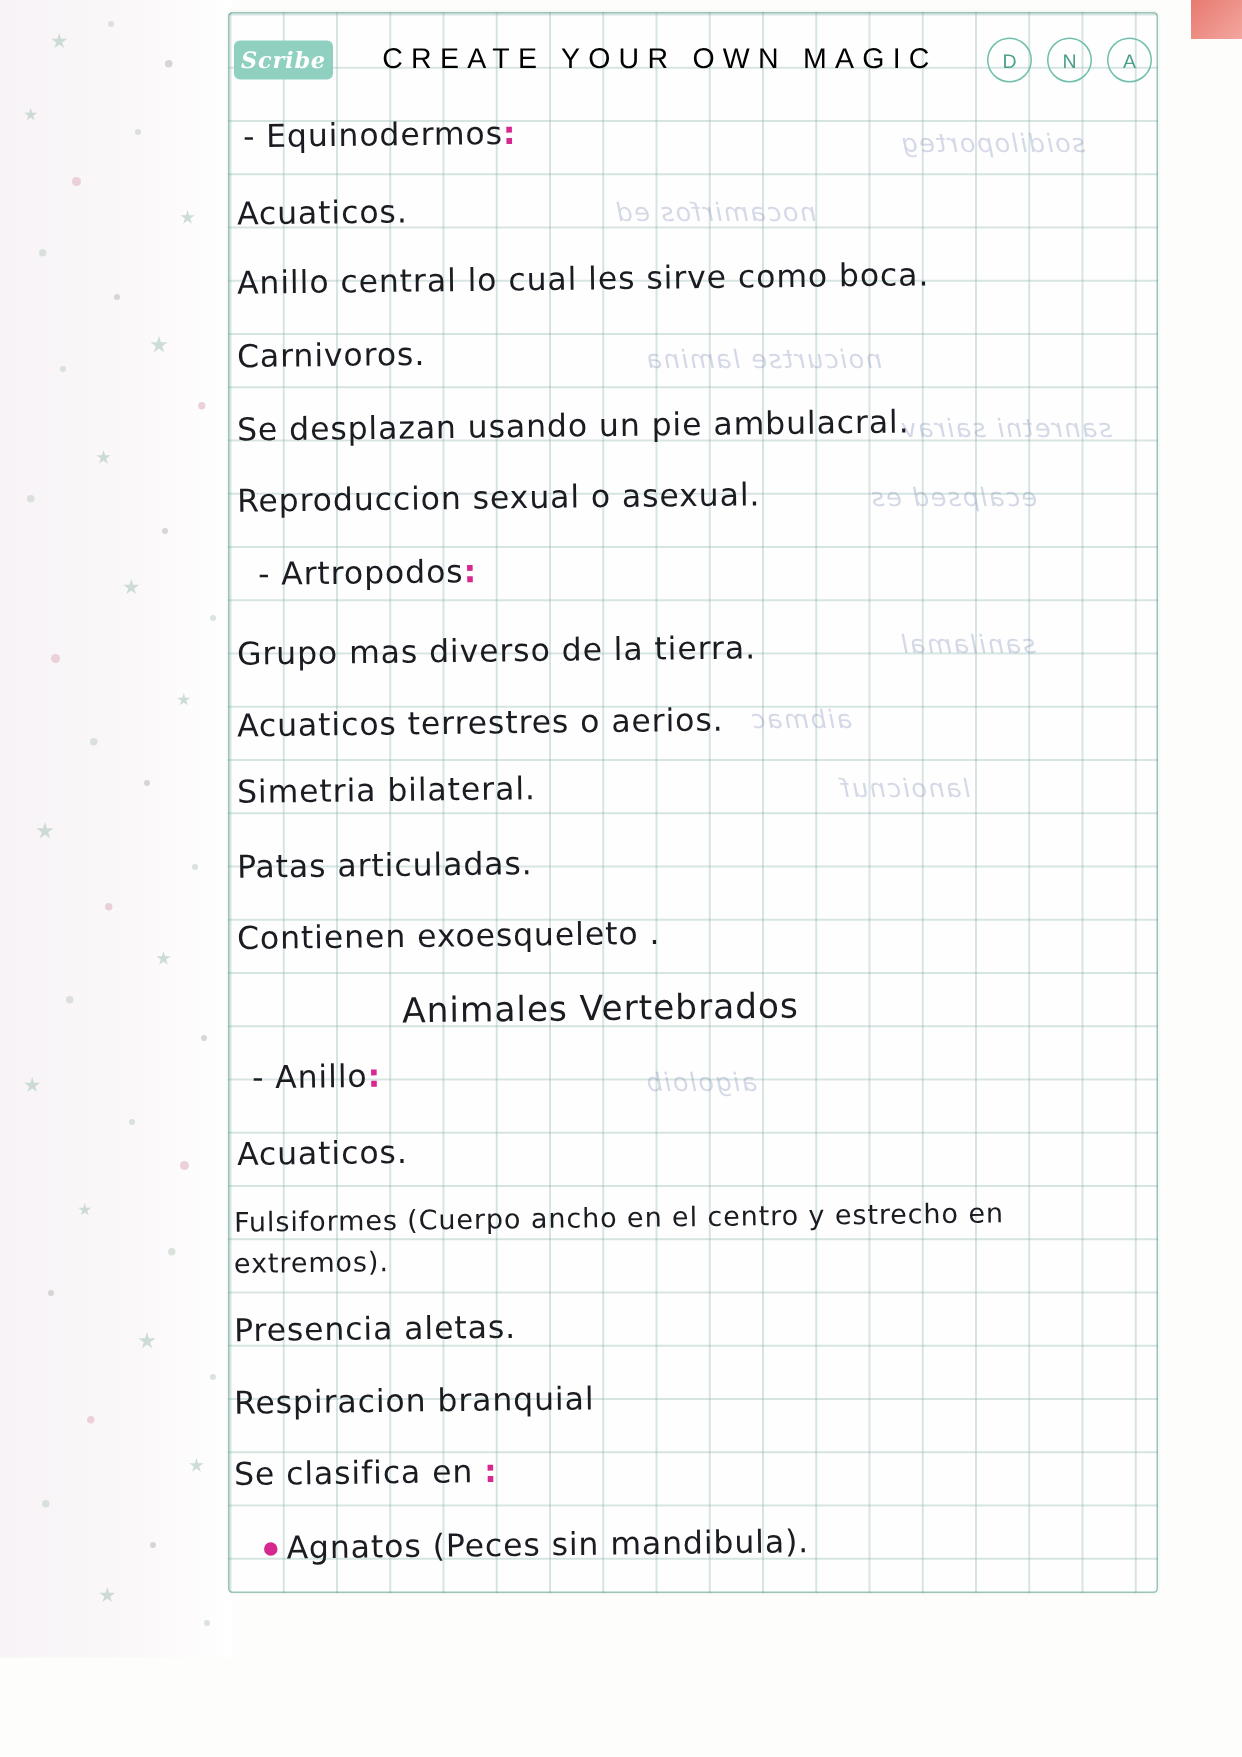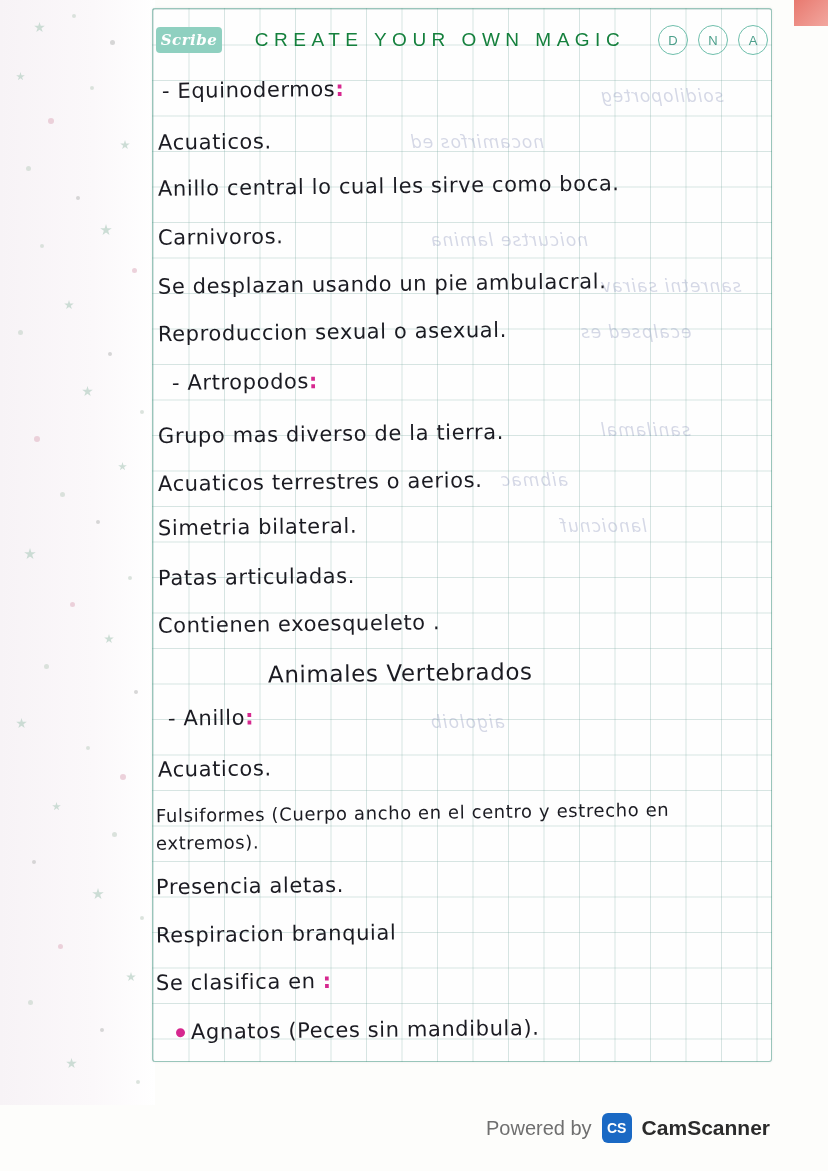--- a/index.html
+++ b/index.html
@@ -96,21 +96,21 @@
     font-weight: bold;
     display: flex;
     align-items: center;
     justify-content: center;
     letter-spacing: .5px;
     margin-left: 4px;
   }
   .header-title {
     flex: 1;
     text-align: center;
-    color: #15803d;
+    color: #000000;
     font-family: "Liberation Sans", sans-serif;
     font-size: 19px;
     letter-spacing: 5.5px;
     white-space: nowrap;
   }
   .hdr-circles { display: flex; gap: 10px; padding-right: 2px; }
   .hdr-circle {
     width: 28px; height: 28px;
     border: 1.5px solid #6fbfac;
     border-radius: 50%;
@@ -299,19 +299,14 @@
   <div class="hand" style="left:156px;top:922px;">Respiracion branquial</div>
 
   <div class="hand" style="left:156px;top:970px;">
     <span>Se clasifica en</span> <span class="colon-pink">:</span>
   </div>
 
   <div class="hand" style="left:176px;top:1018px;">
     <span class="dot-pink"></span><span>Agnatos (Peces sin mandibula).</span>
   </div>
 
-  <div class="footer">
-    <div class="powered">Powered by</div>
-    <div class="cs-badge">CS</div>
-    <div class="cs-name">CamScanner</div>
-  </div>
 
 </div>
 
 </body></html>

